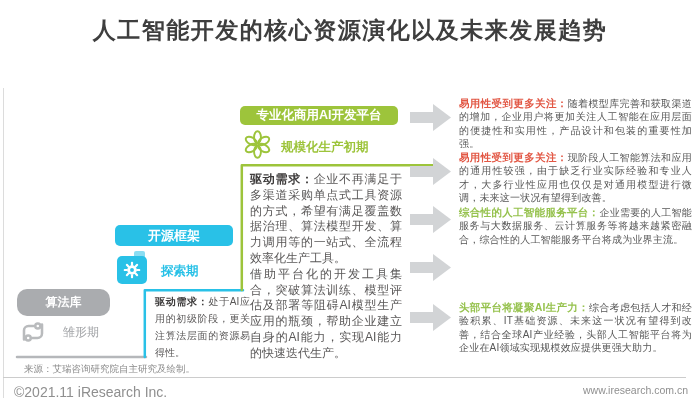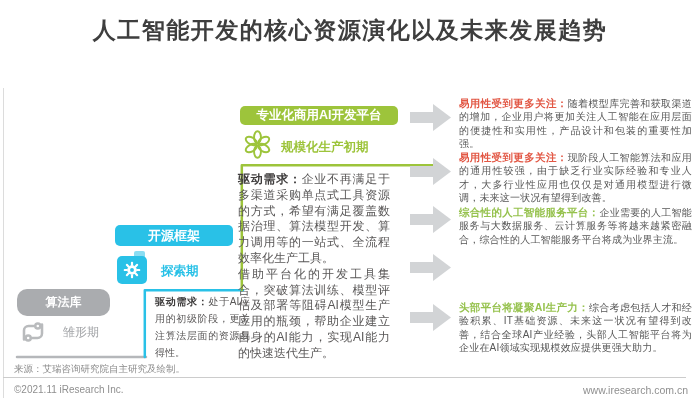--- a/index.html
+++ b/index.html
@@ -12,34 +12,34 @@
   #badge-gray{left:17px;top:289px;width:93px;height:27px;border-radius:10px;font-size:12px;}
   #badge-cyan{left:115px;top:225px;width:118px;height:21px;border-radius:5px;font-size:13px;}
   #badge-green{left:240px;top:106px;width:158px;height:19px;border-radius:5px;font-size:12.5px;}
   .period{font-weight:bold;font-size:12.5px;}
   #period-gray{left:63px;top:324px;font-weight:normal;font-size:12px;}
   #period-cyan{left:161px;top:263px;}
   #period-green{left:281px;top:139px;}
   .demand{color:#595757;text-align:justify;}
   .demand b{color:#3f3d3d;}
   #demand-1{left:155px;top:293px;width:95px;font-size:10px;line-height:17px;}
-  #demand-2{left:238px;top:172px;width:152px;font-size:12px;line-height:15.8px;}
+  #demand-2{left:250px;top:172px;width:152px;font-size:12px;line-height:15.8px;}
   #demand-2 p{margin:0;}
   .trend{left:459px;width:233px;font-size:10px;line-height:13.4px;color:#575757;text-align:justify;
          letter-spacing:0.2px;}
   .trend b{font-size:10.5px;}
   #trend-0{top:97px;} #trend-1{top:151px;} #trend-2{top:206px;} #trend-3{top:250px;} #trend-4{top:301px;}
   .arrow{left:410px;width:41px;height:29px;}
   #arrow-0{top:103px;} #arrow-1{top:157px;} #arrow-2{top:205px;} #arrow-3{top:253px;} #arrow-4{top:303px;}
   #gear-box{left:117px;top:256px;width:30px;height:28px;border-radius:5px;
             display:flex;align-items:center;justify-content:center;}
   #gear-tab{left:134px;top:251px;width:11px;height:8px;border-radius:2px;opacity:.55;}
-  #source-line{left:14px;top:363px;font-size:9.5px;color:#8a8a8a;text-align:right;}
+  #source-line{left:24px;top:363px;font-size:9.5px;color:#8a8a8a;text-align:right;}
   #footer-divider{left:3px;top:377px;width:683px;height:1px;background:#cccccc;}
-  #copyright{left:14px;top:384px;font-size:10px;color:#8f8f8f;}
+  #copyright{left:14px;top:384px;font-size:14px;color:#8f8f8f;}
   #website{right:12px;top:384px;font-size:10.5px;color:#8f8f8f;}
   #left-edge{left:3px;top:88px;width:1px;height:310px;background:#dcdcdc;}
 </style>
 </head>
 <body>
 
 <div id="page">
 
   <div class="abs" id="left-edge"></div>
 

